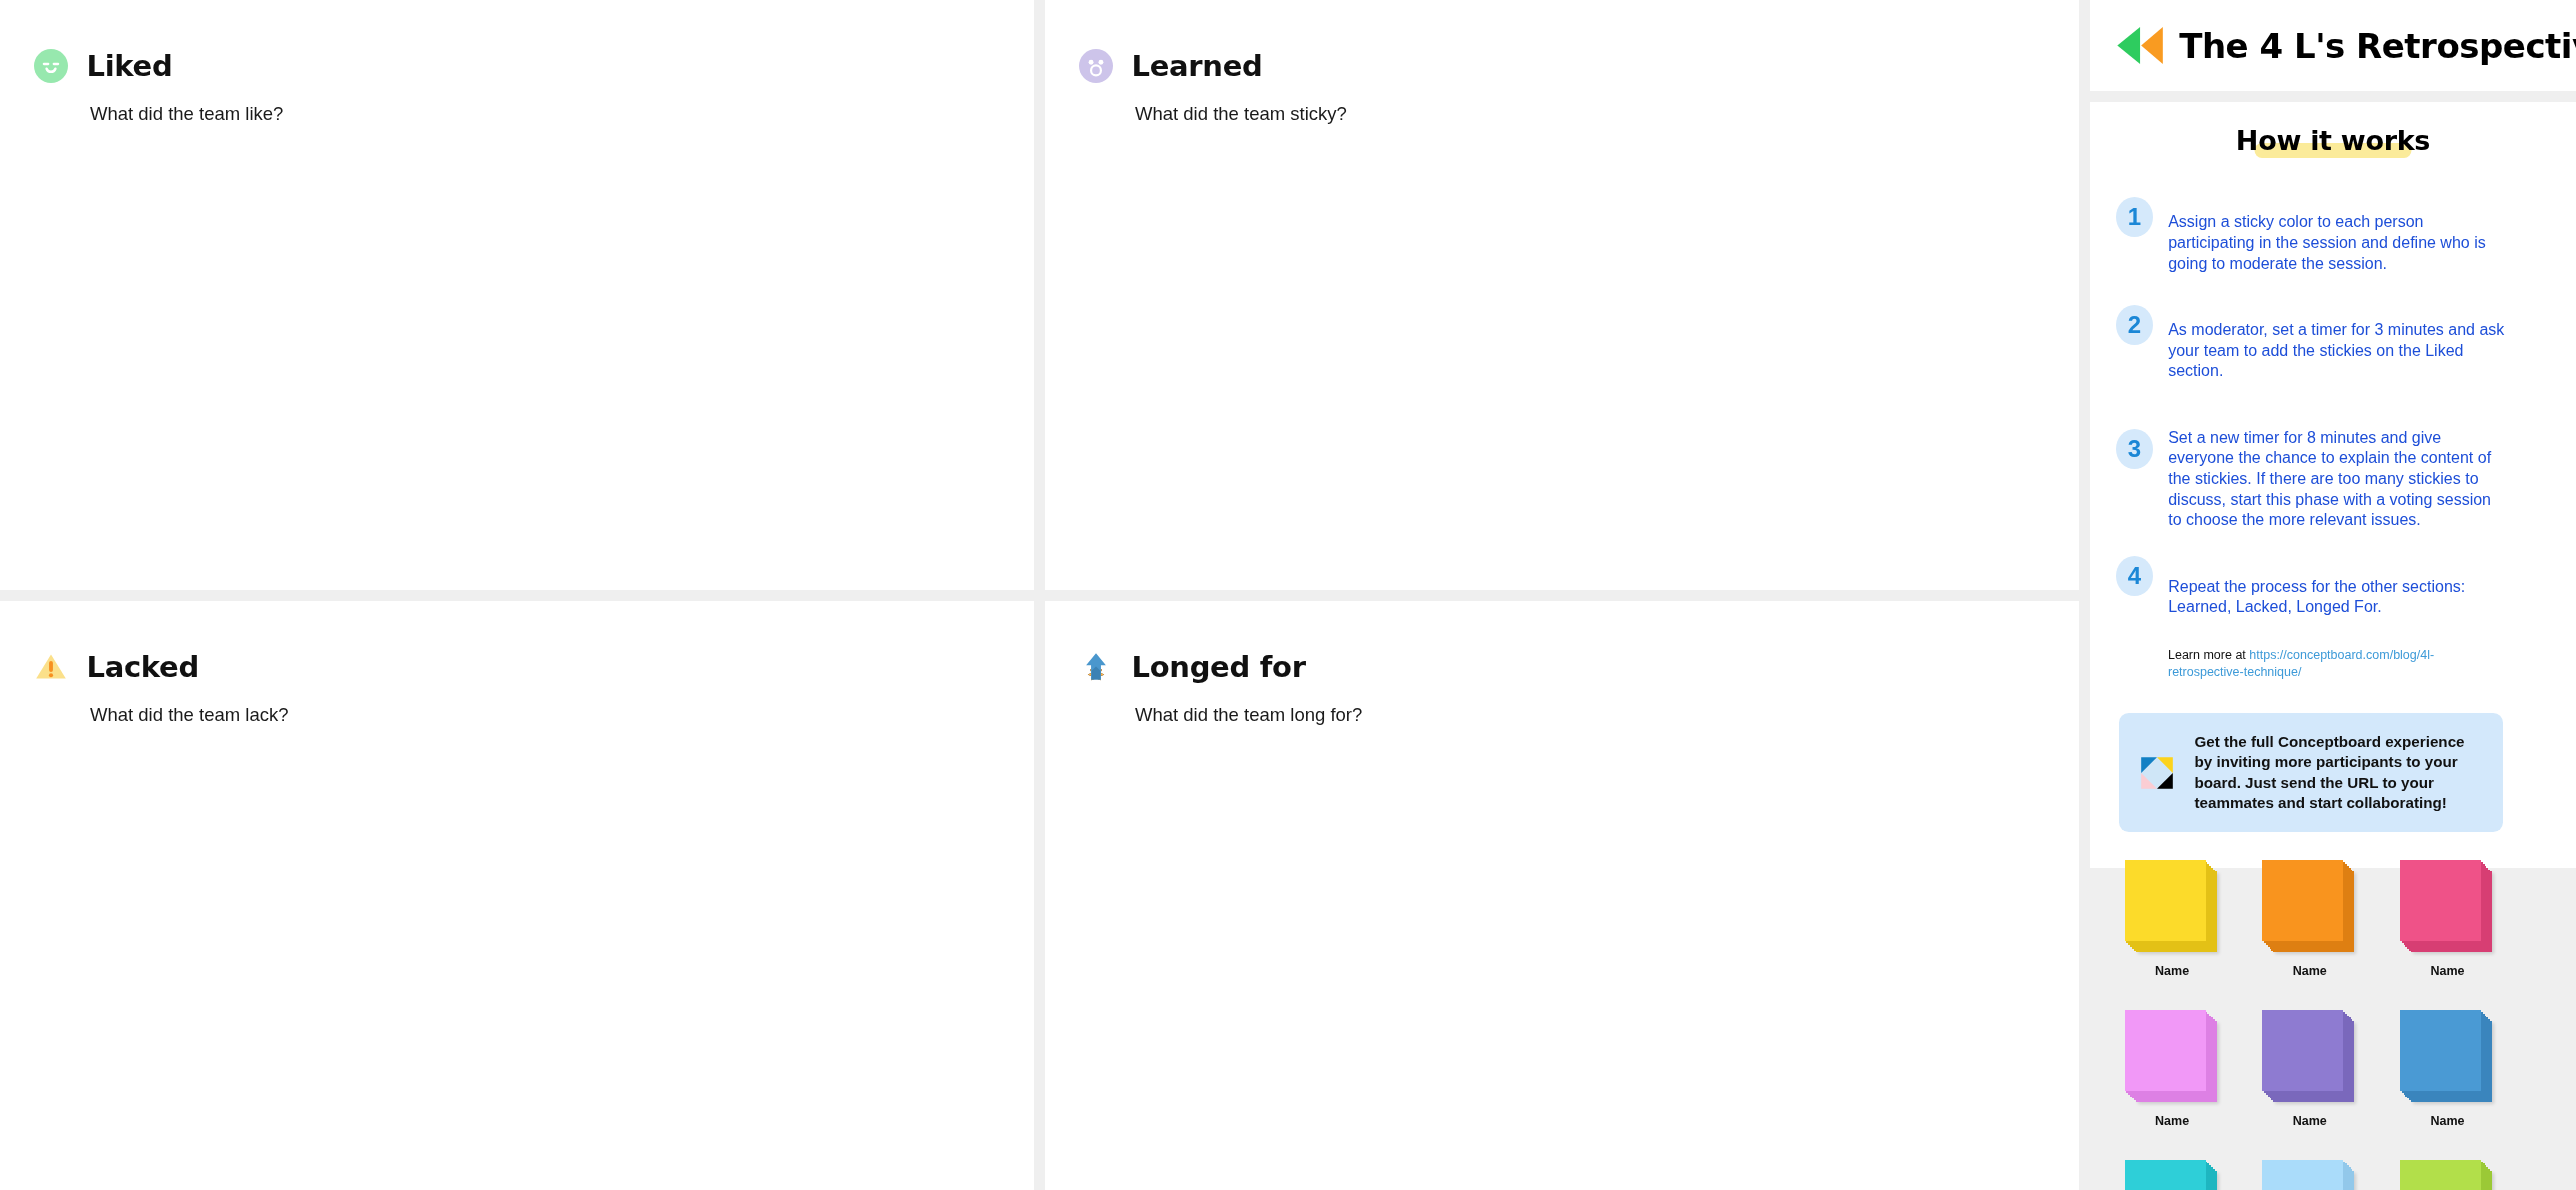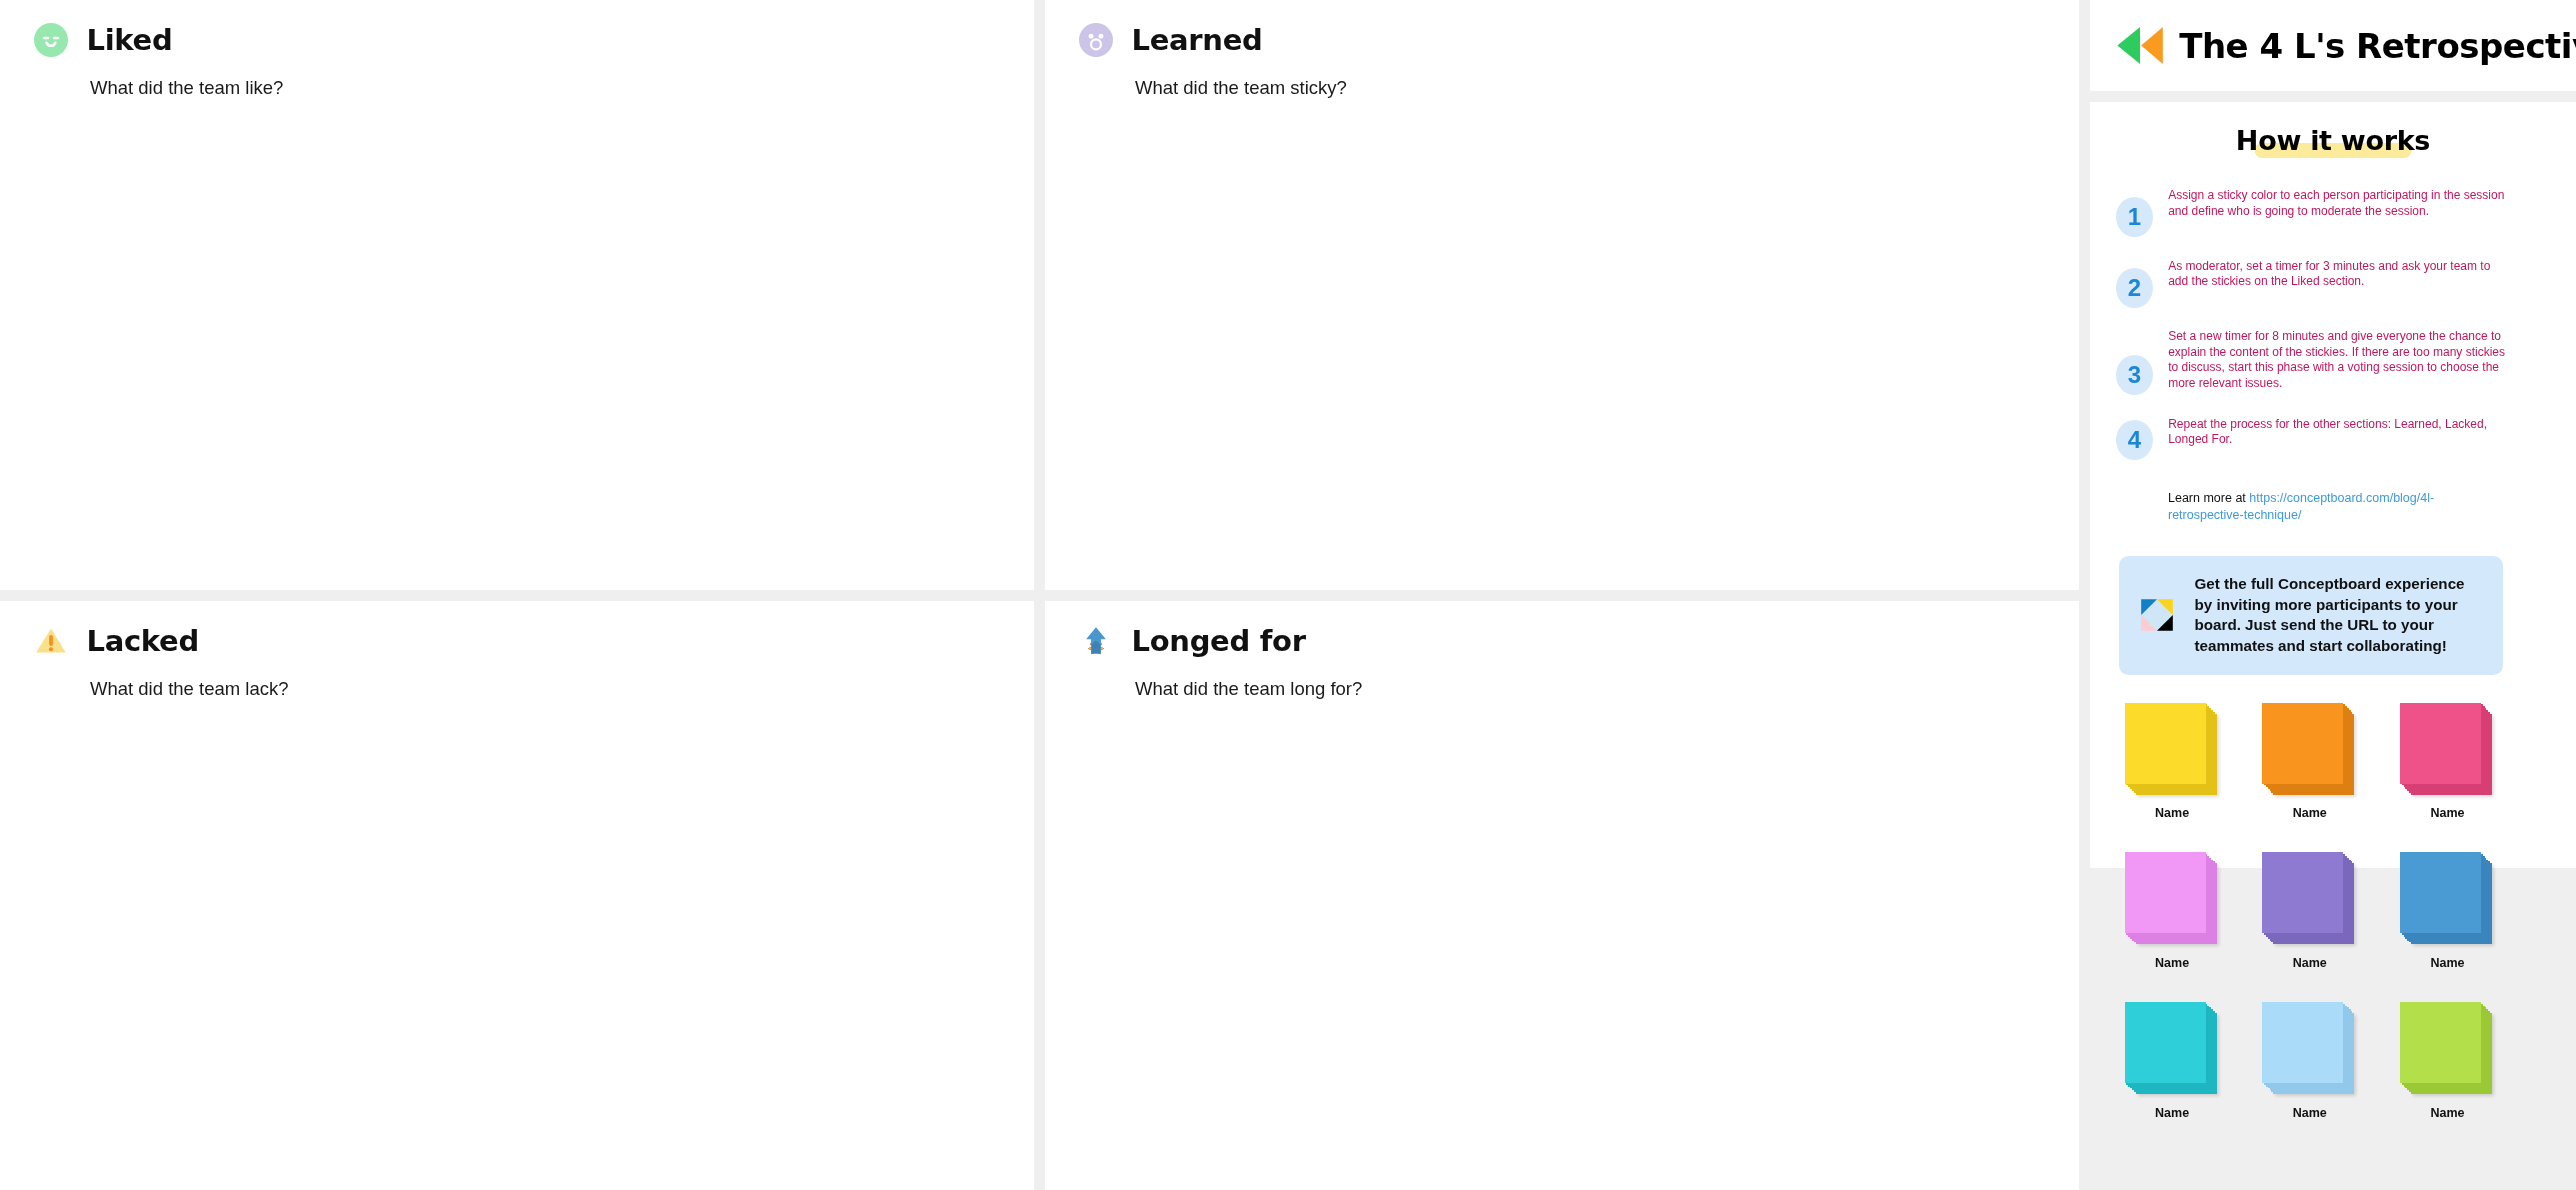--- a/index.html
+++ b/index.html
@@ -29,20 +29,21 @@
   .quad.q-learned { left: 1045px; top: 0;     width: 1034px; height: 590px; }
   .quad.q-lacked  { left: 0;      top: 601px; width: 1034px; height: 590px; }
   .quad.q-longed  { left: 1045px; top: 601px; width: 1034px; height: 590px; }
 
   .quad-head {
     display: flex;
     align-items: center;
     gap: 18.5px;
     padding-left: 34px;
     padding-top: 23px;
+    margin-top: 26px;
   }
   .quad-title {
     font-family: "DejaVu Sans", sans-serif;
     font-size: 29px;
     font-weight: 700;
     letter-spacing: -0.3px;
     color: #111111;
   }
   .quad-sub {
     font-size: 18.5px;
@@ -125,25 +126,26 @@
     border-radius: 50%;
     background: #d5e9fb;
     color: #1b87d6;
     font-size: 24px;
     font-weight: 700;
     display: flex;
     align-items: center;
     justify-content: center;
   }
   .step-text {
-    font-size: 12px;
+    font-size: 16px;
     line-height: 1.29;
-    color: #be185d;
+    color: #1d4ed8;
     padding-top: 3.3px;
     max-width: 337px;
+    margin-top: 24px;
   }
   .step.s1 .step-num { margin-top: 12px; }
   .step.s2 .step-num { margin-top: 12px; }
   .step.s3 .step-num { margin-top: 29px; }
   .step.s4 .step-num { margin-top: 6.5px; }
 
   .learn-more {
     font-size: 12.5px;
     line-height: 1.36;
     color: #111;

